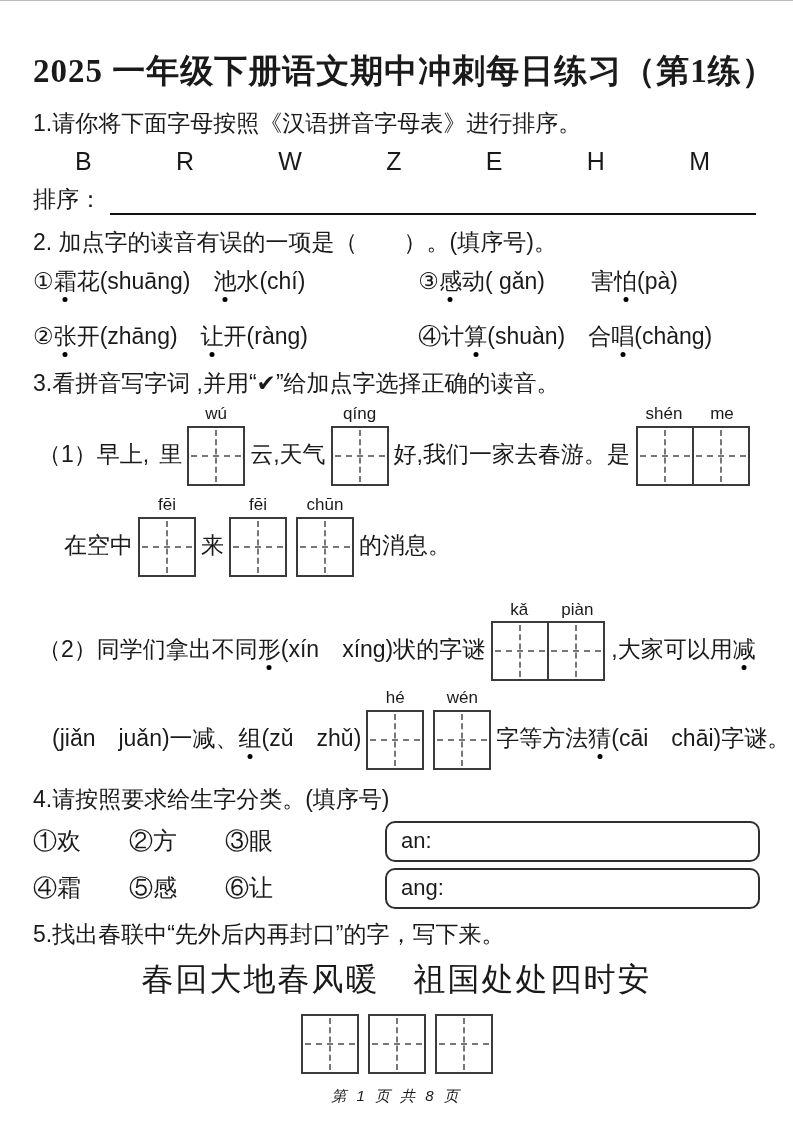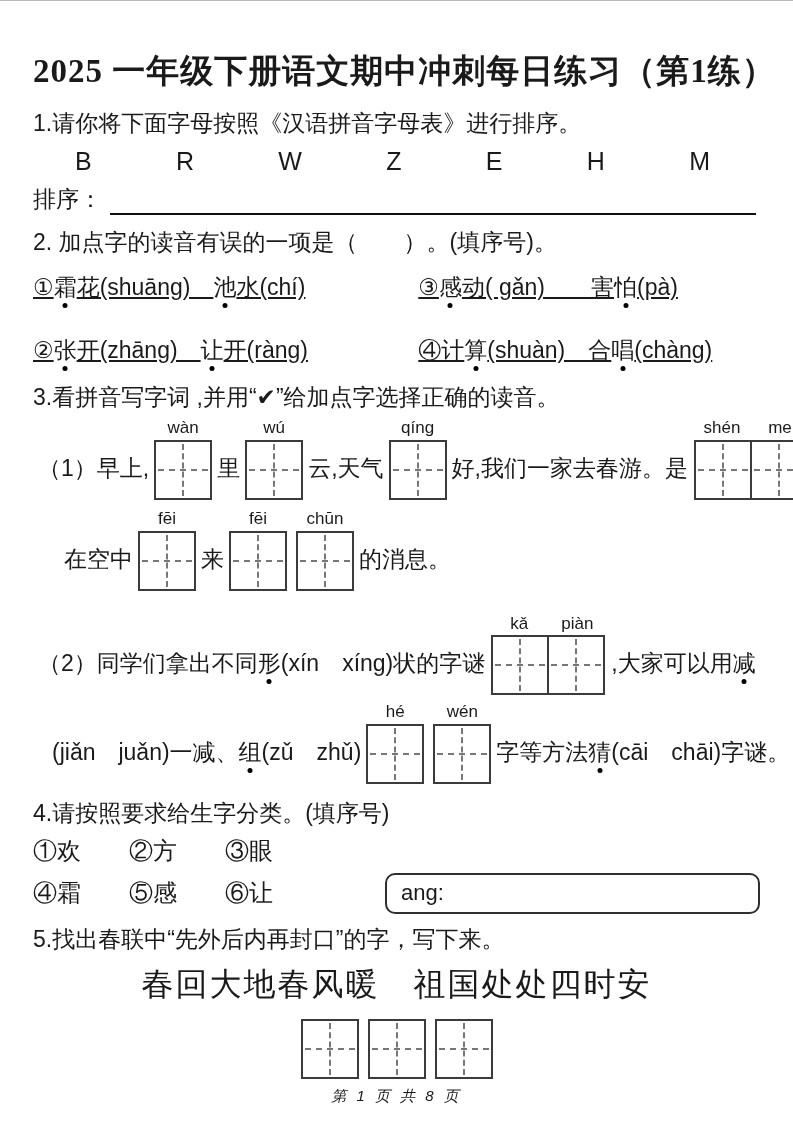--- a/index.html
+++ b/index.html
@@ -19,22 +19,22 @@
   
   .prompt { font-size:23px; line-height:1.35; }
   
   .letters { display:flex; justify-content:space-between;
              padding:0 50px 0 42px; font-size:25px; margin-top:8px; }
   .sort-row { display:flex; align-items:flex-end; margin-top:8px; margin-bottom:12px; }
   .sort-label { font-size:23px; }
   .sort-line { flex:1; border-bottom:2px solid #111; height:28px; margin-left:8px; margin-right:4px; }
   
   .q2 { margin-top:6px; }
-  .options { display:grid; grid-template-columns:53% 47%; row-gap:32px;
-             font-size:23px; margin-top:14px; margin-bottom:16px;text-decoration:underline; }
+  .options { display:grid; grid-template-columns:53% 47%; row-gap:24px;
+             font-size:23px; margin-top:8px; margin-bottom:16px; }
   .dotted { position:relative; display:inline-block; }
   .dotted::after {
     content:""; position:absolute; left:50%; bottom:-5px;
     width:5px; height:5px; border-radius:50%; background:#000;
     transform:translateX(-50%);
   }
   
   .fill-line { display:flex; align-items:center; flex-wrap:nowrap; white-space:nowrap; }
   .fill-line .fill-text { font-size:23px; margin:0 5px; position:relative; top:9px; }
   .boxes-wrap { display:inline-flex; flex-direction:column; align-items:center; }
@@ -99,28 +99,20 @@
       <div><span>③</span><span class="dotted">感</span><span>动( gǎn)　　害</span><span class="dotted">怕</span><span>(pà)</span></div>
       <div><span>②</span><span class="dotted">张</span><span>开(zhāng)　</span><span class="dotted">让</span><span>开(ràng)</span></div>
       <div><span>④计</span><span class="dotted">算</span><span>(shuàn)　合</span><span class="dotted">唱</span><span>(chàng)</span></div>
     </div>
   </section>
 
   <section>
     <p class="prompt">3.看拼音写字词 ,并用“✔”给加点字选择正确的读音。</p>
     <div class="fill-line line-1">
         <span class="fill-text"><span>（1）早上,</span></span>
-        <span class="boxes-wrap">
-          <span class="py">
-            <span>wàn</span>
-          </span>
-          <span class="brow">
-            <span class="wbox"></span>
-          </span>
-        </span>
         <span class="fill-text"><span>里</span></span>
         <span class="boxes-wrap">
           <span class="py">
             <span>wú</span>
           </span>
           <span class="brow">
             <span class="wbox"></span>
           </span>
         </span>
         <span class="fill-text"><span>云,天气</span></span>
@@ -206,20 +198,23 @@
           </span>
         </span>
         <span class="fill-text"><span>字等方法</span><span class="dotted">猜</span><span>(cāi　chāi)字谜。</span></span>
       </div>
   </section>
 
   <section class="q4">
     <p class="prompt">4.请按照要求给生字分类。(填序号)</p>
     <div class="q4-row">
       <div class="q4-chars">①欢　　②方　　③眼</div>
+      <div class="answer-box">
+        <span>an:</span>
+      </div>
     </div>
     <div class="q4-row">
       <div class="q4-chars">④霜　　⑤感　　⑥让</div>
       <div class="answer-box">
         <span>ang:</span>
       </div>
     </div>
   </section>
 
   <section class="q5">

